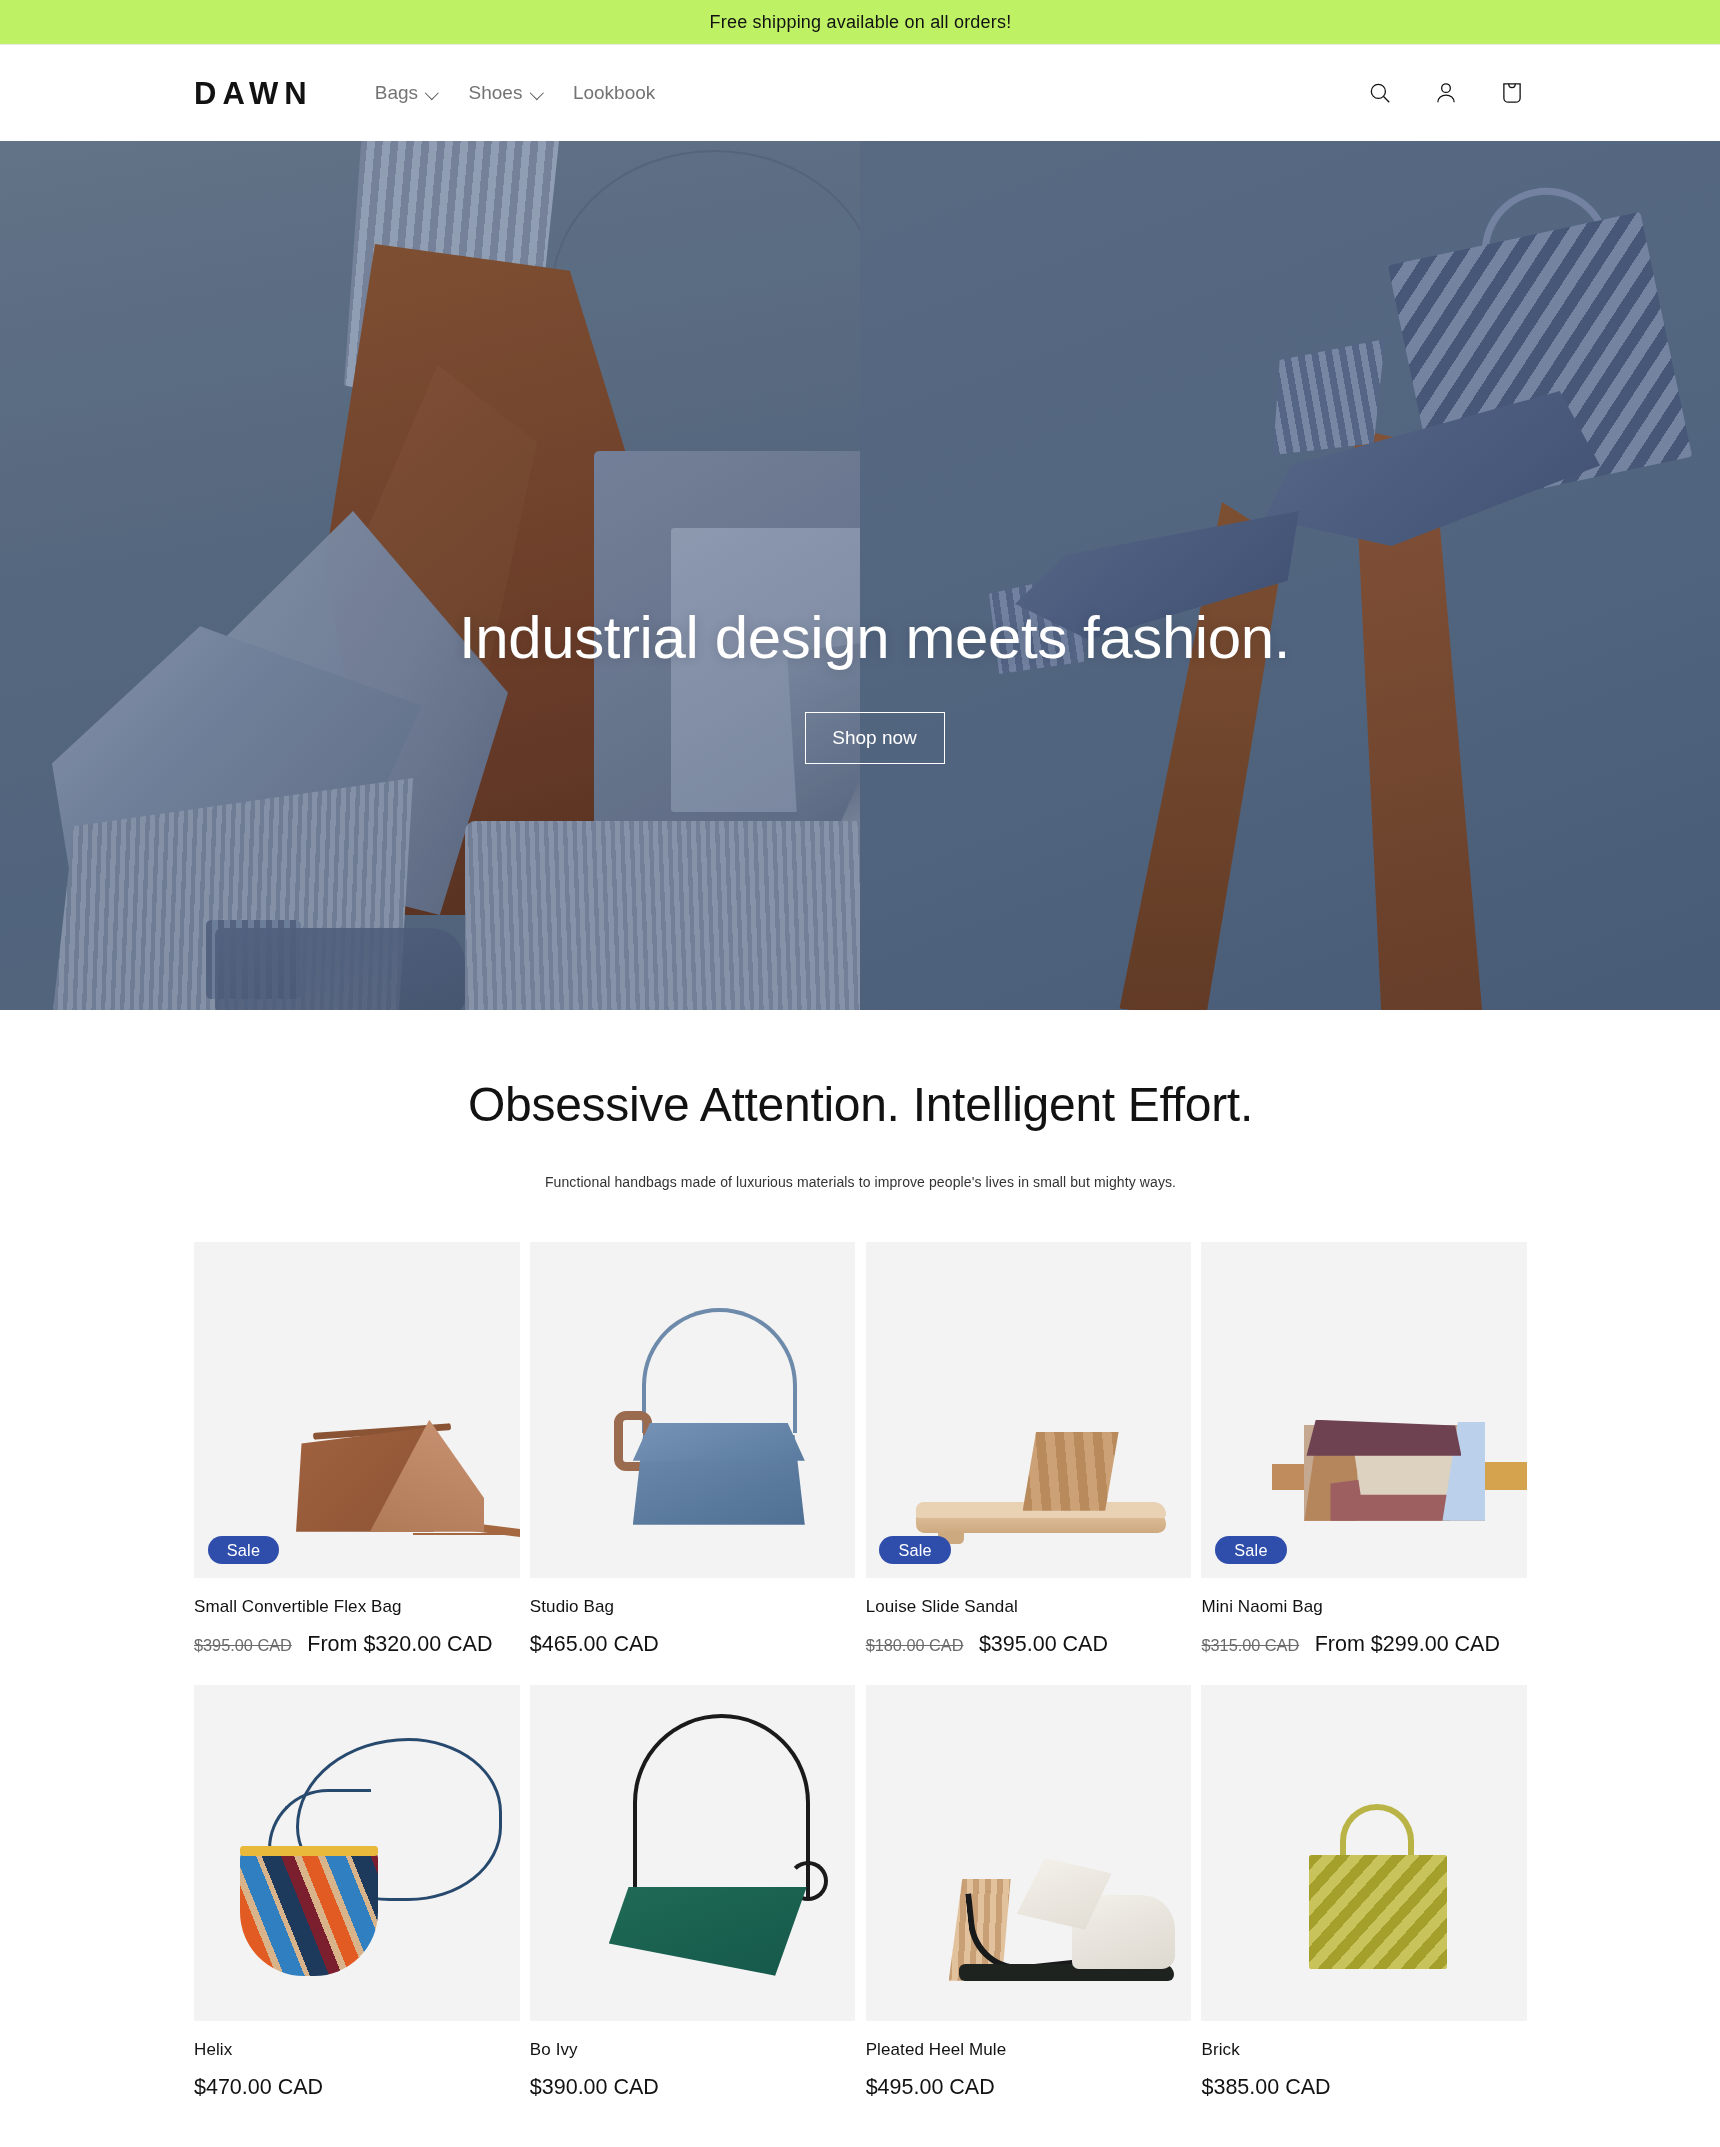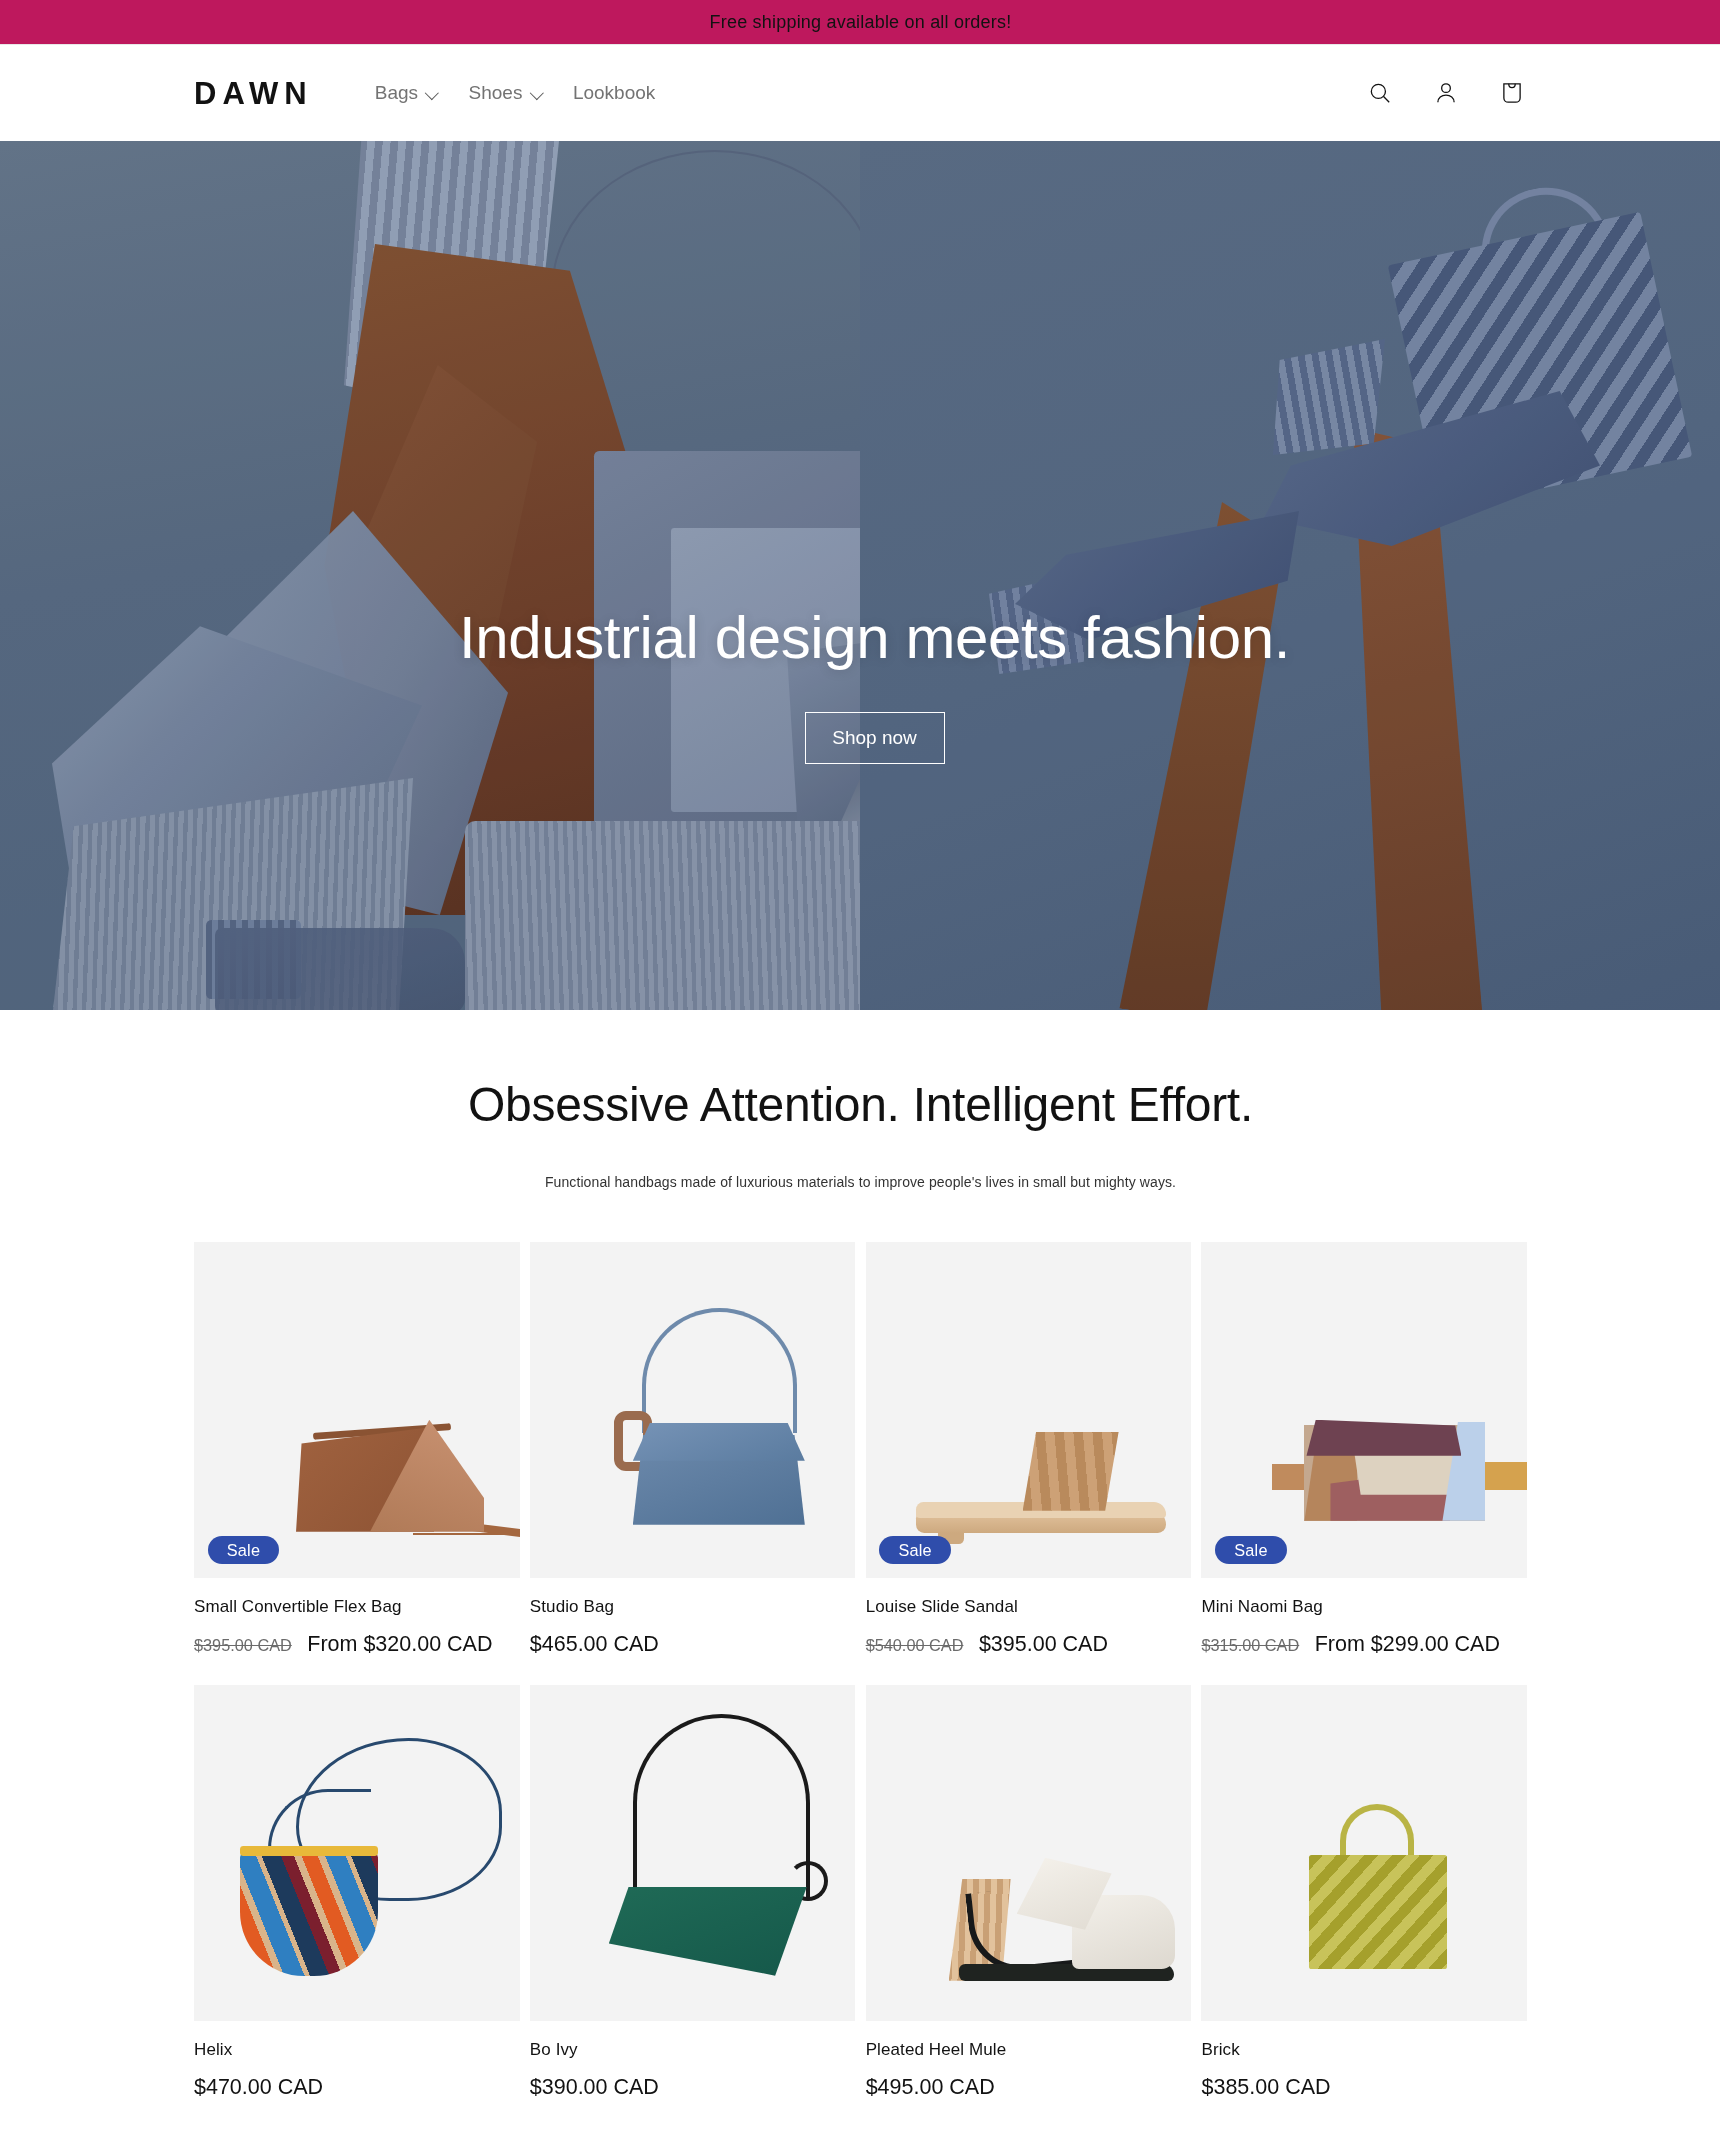--- a/index.html
+++ b/index.html
@@ -11,21 +11,21 @@
     color: #121212;
     -webkit-font-smoothing: antialiased;
   }
 
   
   .announcement {
     height: 45px;
     display: flex;
     align-items: center;
     justify-content: center;
-    background: #be185d;
+    background: #bef264;
     border-bottom: 0.9px solid #e8e8e8;
   }
   .announcement-text {
     font-size: 18px;
     letter-spacing: 0.2px;
     color: #121212;
   }
 
   
   .header {
@@ -566,21 +566,21 @@
     <div class="card">
       <div class="card-media">
         <div class="art sanHeel"></div>
         <div class="art sanSole"></div>
         <div class="art sanSole2"></div>
         <div class="art sanStrap"></div>
         <span class="badge">Sale</span>
       </div>
       <div class="card-title">Louise Slide Sandal</div>
       <div class="card-price">
-        <span class="price-old">$540.00 CAD</span>
+        <span class="price-old">$180.00 CAD</span>
         <span>$395.00 CAD</span>
       </div>
     </div>
 
     <div class="card">
       <div class="card-media">
         <div class="art nBeltL"></div>
         <div class="art nBeltR"></div>
         <div class="art nBody"></div>
         <div class="art nLeft"></div>

